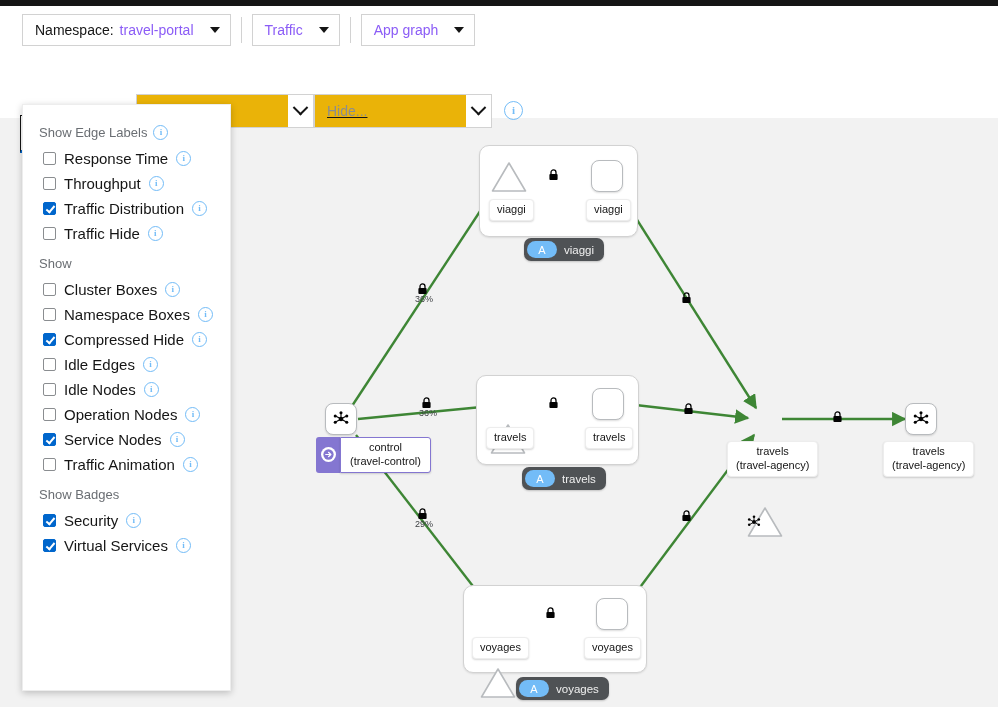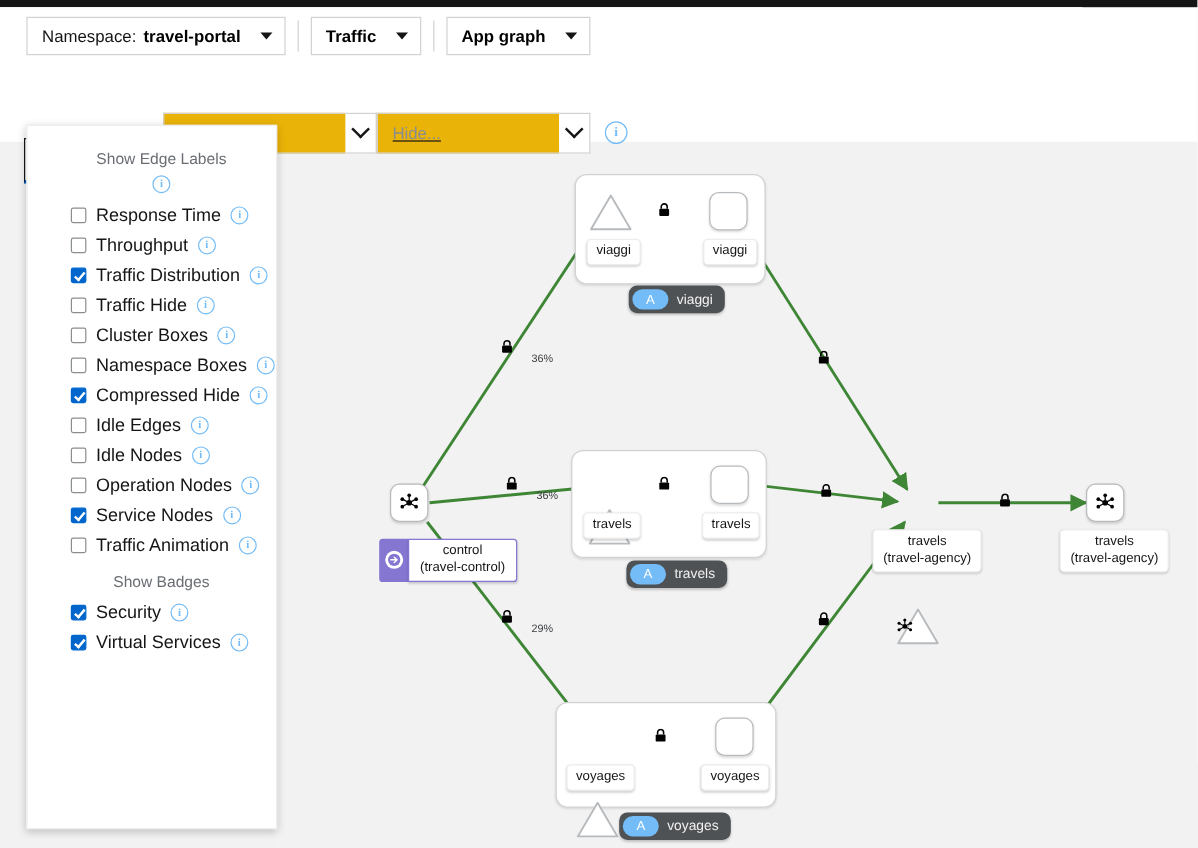--- a/index.html
+++ b/index.html
@@ -16,21 +16,21 @@
   .toolbar{position:absolute;left:0;top:6px;width:902px;height:112px;background:#fff;}
   .tb-row1{position:absolute;left:22px;top:8px;display:flex;align-items:center;}
   .tb-row2{position:absolute;left:20px;top:62px;display:flex;align-items:center;}
 
   .sel{
     box-sizing:border-box;height:32px;border:1px solid #d2d2d2;background:#fff;
     display:flex;align-items:center;padding:0 10px 0 12px;font-size:14px;color:#151515;
     white-space:nowrap;
   }
   .sel .lbl{margin-right:6px;color:#151515;}
-  .sel .val{color:#000000;font-weight:bold;}
+  .sel .val{color:#8b5cf6;}
   .caret{
     width:0;height:0;border-left:5px solid transparent;border-right:5px solid transparent;
     border-top:6px solid #151515;margin-left:16px;
   }
   .divider{width:1px;height:26px;background:#d2d2d2;margin:0 10px;}
 
   .displaybtn{
     box-sizing:border-box;height:38px;min-width:108px;border:1px solid #151515;
     border-bottom:3px solid #06c;background:#fff;display:flex;align-items:center;
     padding:0 12px;font-size:14px;position:relative;margin-top:47px;
@@ -62,25 +62,25 @@
   }
   .tb-info{margin-left:12px;width:17px;height:17px;font-size:11px;}
 
   
   .panel{
     position:absolute;left:22px;top:104px;width:209px;height:587px;background:#fff;
     border:1px solid #ededed;box-shadow:0 2px 7px rgba(3,3,3,.22);z-index:30;
     padding:14px 0 8px 0;box-sizing:border-box;
   }
   .p-head{
-    font-size:13px;color:#6a6e73;padding:6px 0 6px 16px;display:flex;align-items:center;gap:6px;flex-direction:column;
+    font-size:13px;color:#6a6e73;padding:6px 0 6px 16px;display:flex;align-items:center;gap:6px;
   }
   .p-head .info-i{width:13px;height:13px;font-size:9px;}
   .p-item{
-    display:flex;align-items:center;gap:8px;padding:5px 0 5px 20px;font-size:15px;color:#151515;margin-left:16px;
+    display:flex;align-items:center;gap:8px;padding:5px 0 5px 20px;font-size:15px;color:#151515;
   }
   .p-item .txt{line-height:1;}
   .cb{
     width:13px;height:13px;box-sizing:border-box;border:1px solid #8a8d90;border-radius:2px;
     background:#fff;flex:none;position:relative;
   }
   .cb.on{background:#0066cc;border-color:#0066cc;}
   .cb.on:after{
     content:"";position:absolute;left:4px;top:1px;width:3px;height:7px;
     border-right:2px solid #fff;border-bottom:2px solid #fff;transform:rotate(40deg);
@@ -135,21 +135,20 @@
     box-shadow:0 1px 2px rgba(0,0,0,.16);white-space:nowrap;
   }
   .vs-circle{
     width:15px;height:15px;border-radius:50%;background:#fff;display:flex;align-items:center;
     justify-content:center;
   }
 
   .elabel{
     position:absolute;font-size:9px;color:#3c3f42;z-index:11;white-space:nowrap;
     font-family:"Liberation Sans",sans-serif;
-    margin-left:28px;
   }
   .lockicon{position:absolute;z-index:11;}
 </style>
 </head>
 <body>
 
 <div class="topstrip"></div>
 <div class="canvas-left-fill"></div>
 <div class="canvas"></div>
 
@@ -215,20 +214,23 @@
     <span class="cb on"></span>
     <span class="txt">Traffic Distribution</span>
     <span class="info-i">i</span>
   </div>
   <div class="p-item">
     <span class="cb"></span>
     <span class="txt">Traffic Hide</span>
     <span class="info-i">i</span>
   </div>
 
+  <div class="p-head" style="padding-top:10px">
+    <span>Show</span>
+  </div>
   <div class="p-item">
     <span class="cb"></span>
     <span class="txt">Cluster Boxes</span>
     <span class="info-i">i</span>
   </div>
   <div class="p-item">
     <span class="cb"></span>
     <span class="txt">Namespace Boxes</span>
     <span class="info-i">i</span>
   </div>
@@ -316,21 +318,21 @@
         <line x1="10" y1="10" x2="15.4" y2="7"></line>
         <line x1="10" y1="10" x2="15.4" y2="13"></line>
         <line x1="10" y1="10" x2="4.6" y2="7"></line>
         <line x1="10" y1="10" x2="4.6" y2="13"></line>
       </g>
     </svg>
   </div>
 </div>
 
 <div class="vs-wrap" style="left:316px;top:437px;">
-  <div style="display:flex;align-items:stretch;margin-top:12px;">
+  <div style="display:flex;align-items:stretch;">
     <div style="background:#8476d1;border-radius:3px 0 0 3px;width:24px;display:flex;align-items:center;justify-content:center;">
       <span class="vs-circle">
         <svg width="11" height="11" viewBox="0 0 12 12">
           <circle cx="6" cy="6" r="5.6" fill="#8476d1"></circle>
           <path d="M3,6 L8,6 M6,3.6 L8.6,6 L6,8.4" stroke="#fff" stroke-width="1.3" fill="none" stroke-linecap="round" stroke-linejoin="round"></path>
         </svg>
       </span>
     </div>
     <div class="vs-card">
       <div>control</div>

